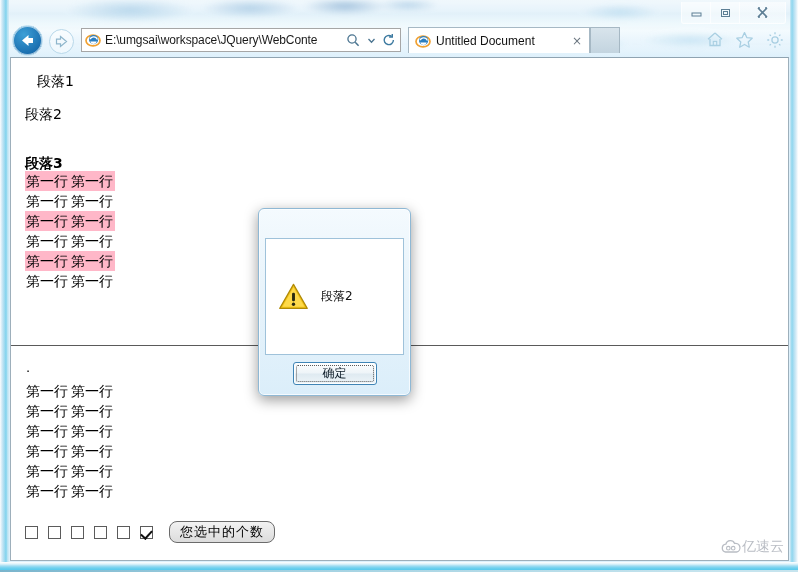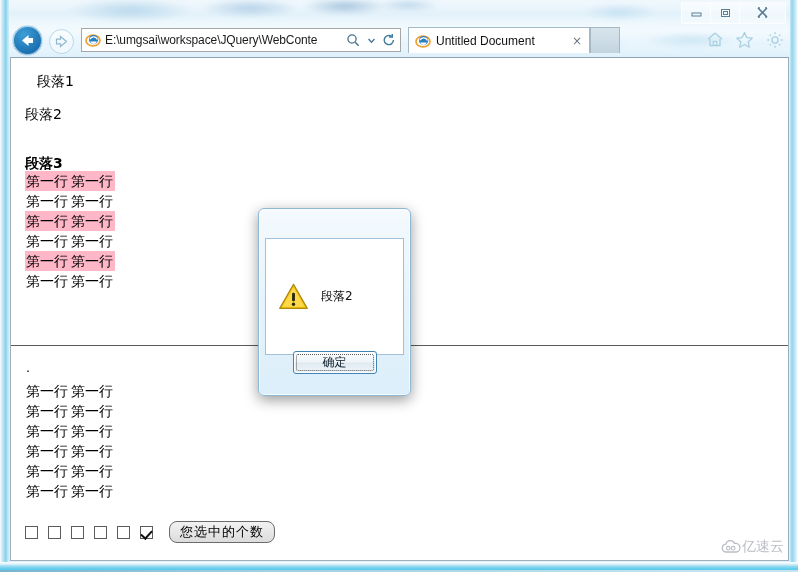--- a/index.html
+++ b/index.html
@@ -274,21 +274,21 @@
     border: 1px solid #9fc2da;
     display: flex; align-items: center;
     padding-left: 12px;
   }
   #warn-icon { width: 31px; height: 29px; flex:0 0 auto; }
   #dialog-message {
     margin-left: 12px;
     font-size: 12px; color: #111;
   }
   #dialog-footer {
-    position:absolute; left: 6px; top: 137px;
+    position:absolute; left: 6px; top: 148px;
     width: 139px; height: 33px;
     display:flex; align-items:center; justify-content:center;
   }
   #dialog-ok {
     width: 84px; height: 23px;
     font-size: 12px; color:#0b1a26;
     background: linear-gradient(180deg, #fdfefe 0%, #eef4f8 48%, #dfeaf1 52%, #eef5f9 100%);
     border: 1px solid #3f84b5;
     border-radius: 3px;
     box-shadow: 0 0 0 1px rgba(255,255,255,.8) inset;

